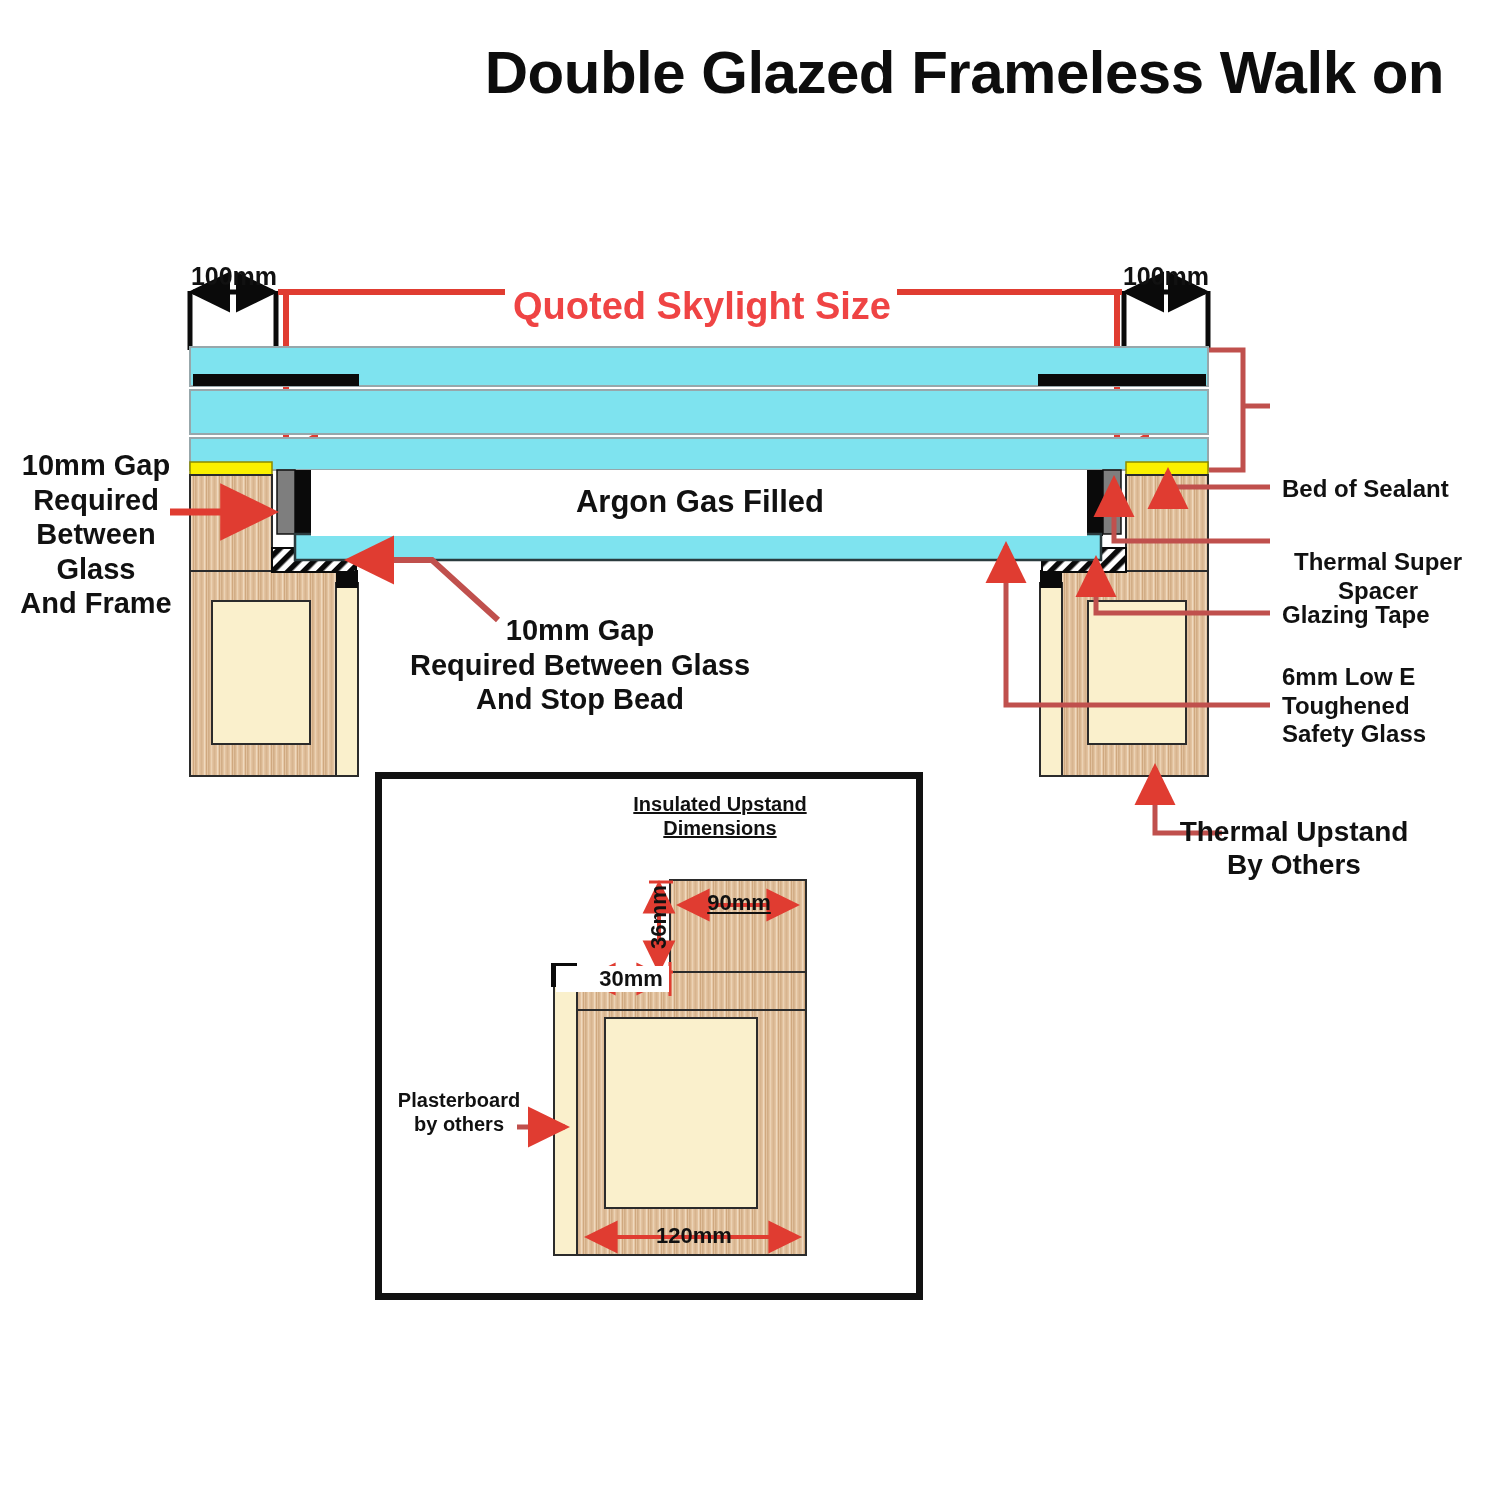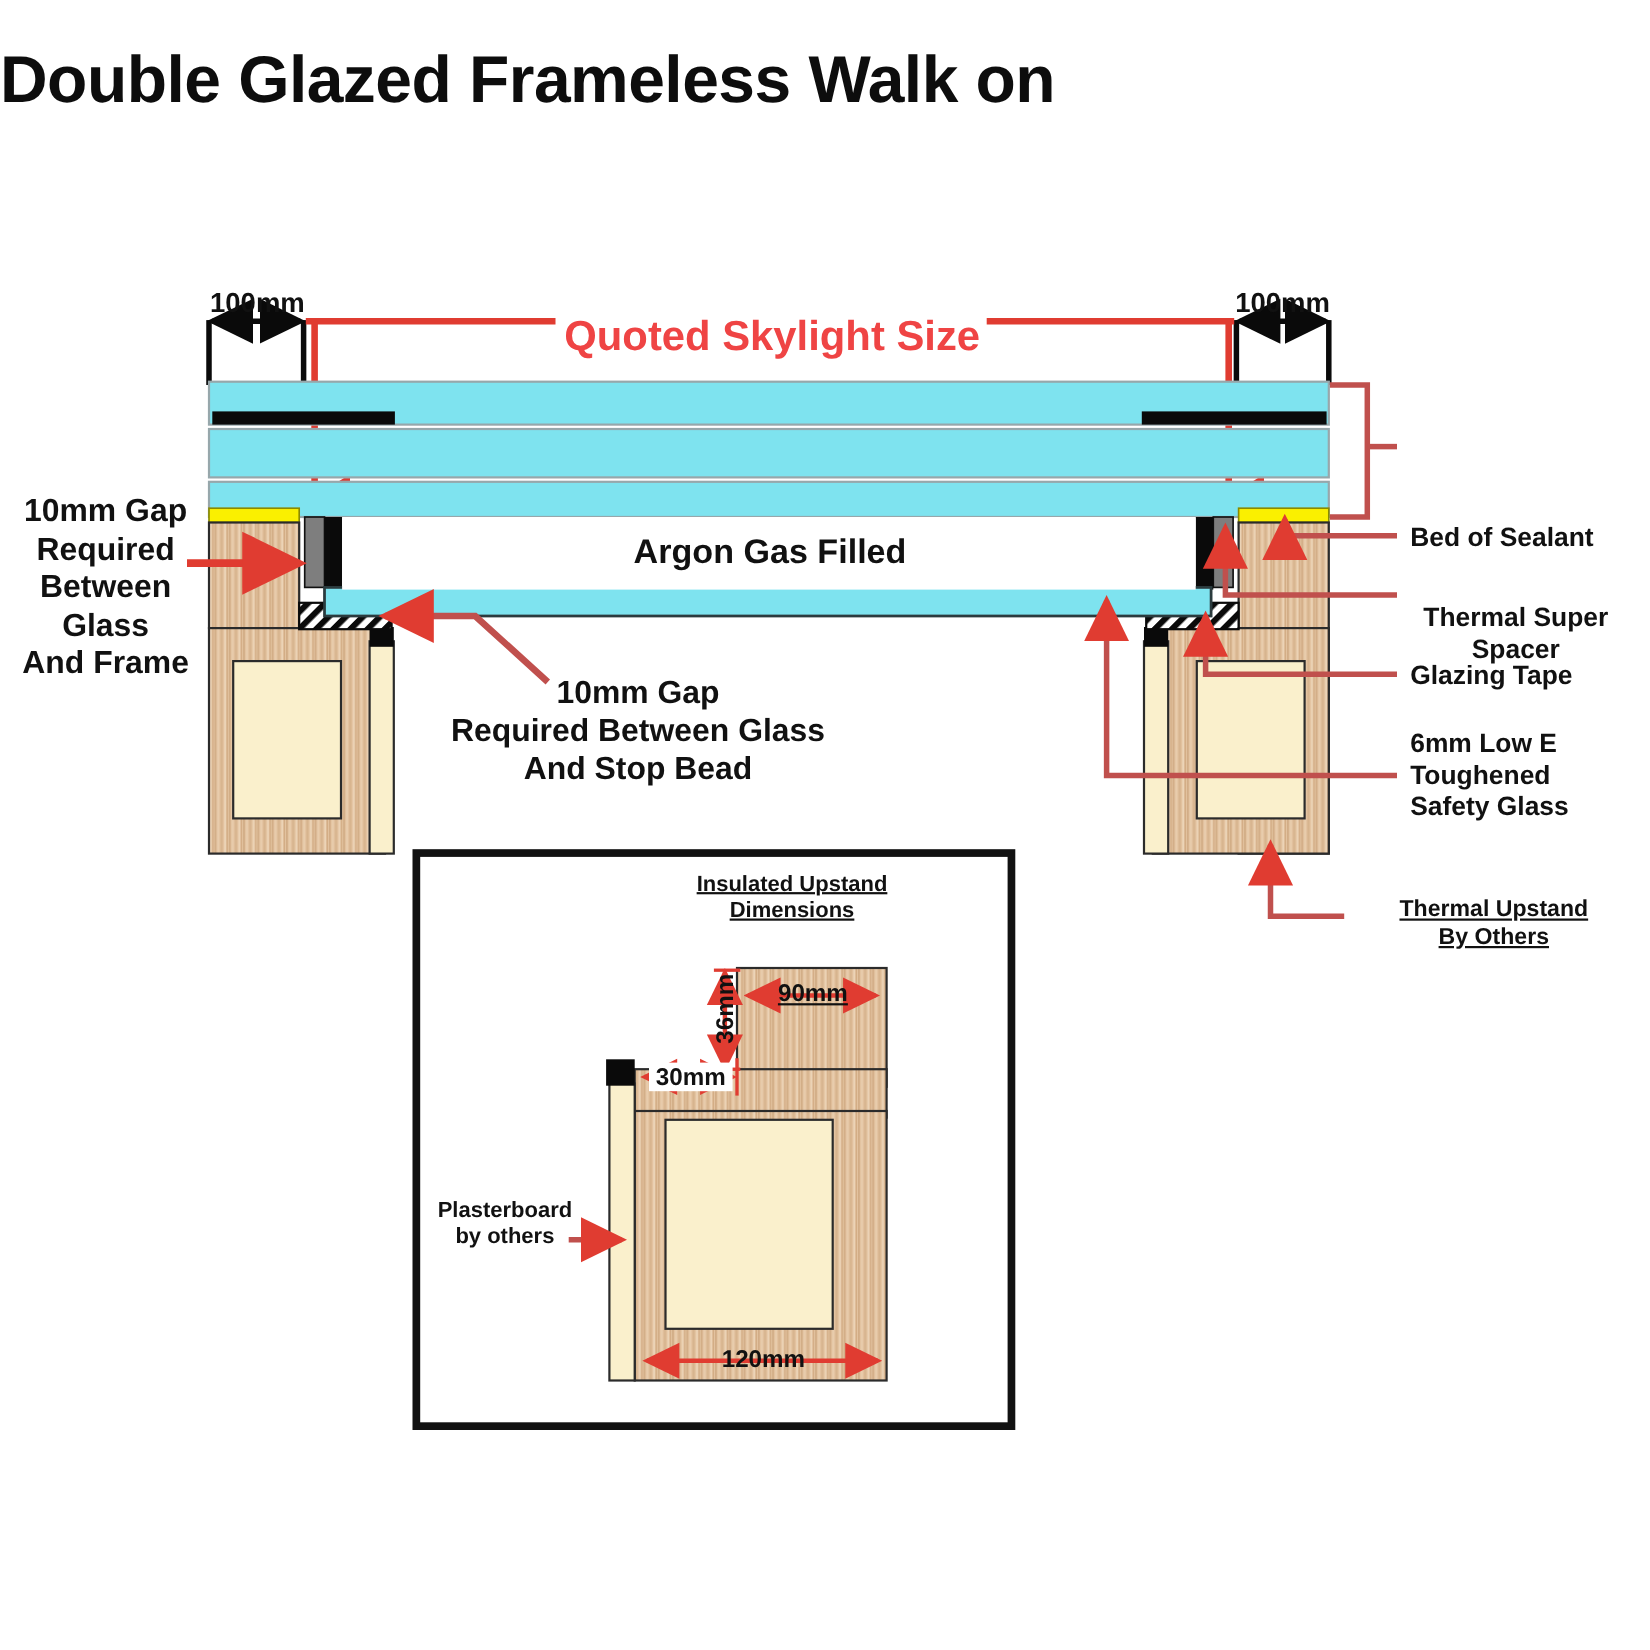--- a/index.html
+++ b/index.html
@@ -1,20 +1,20 @@
 <!DOCTYPE html>
 <html><head>
 <meta charset="utf-8">
 <style>
   html,body{margin:0;padding:0;background:#ffffff;}
   body{width:1500px;height:1500px;position:relative;overflow:hidden;
        font-family:"Liberation Sans","DejaVu Sans",sans-serif;}
   .stage{position:absolute;inset:0;}
   #maintitle{
-    position:absolute;left:0;top:38px;width:1444px;text-align:left;
+    position:absolute;left:0;top:38px;width:1444px;text-align:right;
     font-size:60px;font-weight:bold;color:#0d0d0d;letter-spacing:-0.5px;
   }
   .lbl{position:absolute;font-weight:bold;color:#111111;line-height:1.19;}
   .lbl.c{text-align:center;}
   .lbl.l{text-align:left;}
   svg{position:absolute;left:0;top:0;}
   .inset-frame{
     position:absolute;left:375px;top:772px;width:548px;height:528px;
     border:7px solid #111;background:#fff;box-sizing:border-box;
   }
@@ -185,21 +185,21 @@
   <div class="lbl l" style="left:1282px;top:601px;width:220px;font-size:24px;">
     <div>Glazing Tape</div>
   </div>
 
   <div class="lbl l" style="left:1282px;top:663px;width:220px;font-size:24px;">
     <div>6mm Low E</div>
     <div>Toughened</div>
     <div>Safety Glass</div>
   </div>
 
-  <div class="lbl c" style="left:1228px;top:815px;width:260px;font-size:21px;text-decoration:underline;">
+  <div class="lbl c" style="left:1164px;top:815px;width:260px;font-size:28px;">
     <div>Thermal Upstand</div>
     <div>By Others</div>
   </div>
 
   <div class="inset-frame"></div>
 
   <svg width="1500" height="1500" style="pointer-events:none;">
 
     <rect x="670" y="880" width="136" height="108" fill="url(#woodgrain)" stroke="#2b2b2b" stroke-width="2"></rect>
 
@@ -239,21 +239,21 @@
   <div class="lbl c" style="left:520px;top:793px;width:400px;font-size:20px;text-decoration:underline;">
     <div>Insulated Upstand</div>
     <div>Dimensions</div>
   </div>
 
   <div class="lbl c" style="left:696px;top:890px;width:86px;font-size:22px;text-decoration:underline;">90mm</div>
 
   <div class="lbl c" style="left:616px;top:904px;width:86px;font-size:22px;
               transform:rotate(-90deg);transform-origin:center center;">36mm</div>
 
-  <div class="lbl c" style="left:590px;top:966px;width:76px;font-size:22px;background:#fff;">30mm</div>
+  <div class="lbl c" style="left:556px;top:966px;width:76px;font-size:22px;background:#fff;padding-left:37px;">30mm</div>
 
   <div class="lbl c" style="left:646px;top:1223px;width:96px;font-size:22px;">120mm</div>
 
   <div class="lbl c" style="left:385px;top:1089px;width:148px;font-size:20px;">
     <div>Plasterboard</div>
     <div>by others</div>
   </div>
 
 </div>
 

